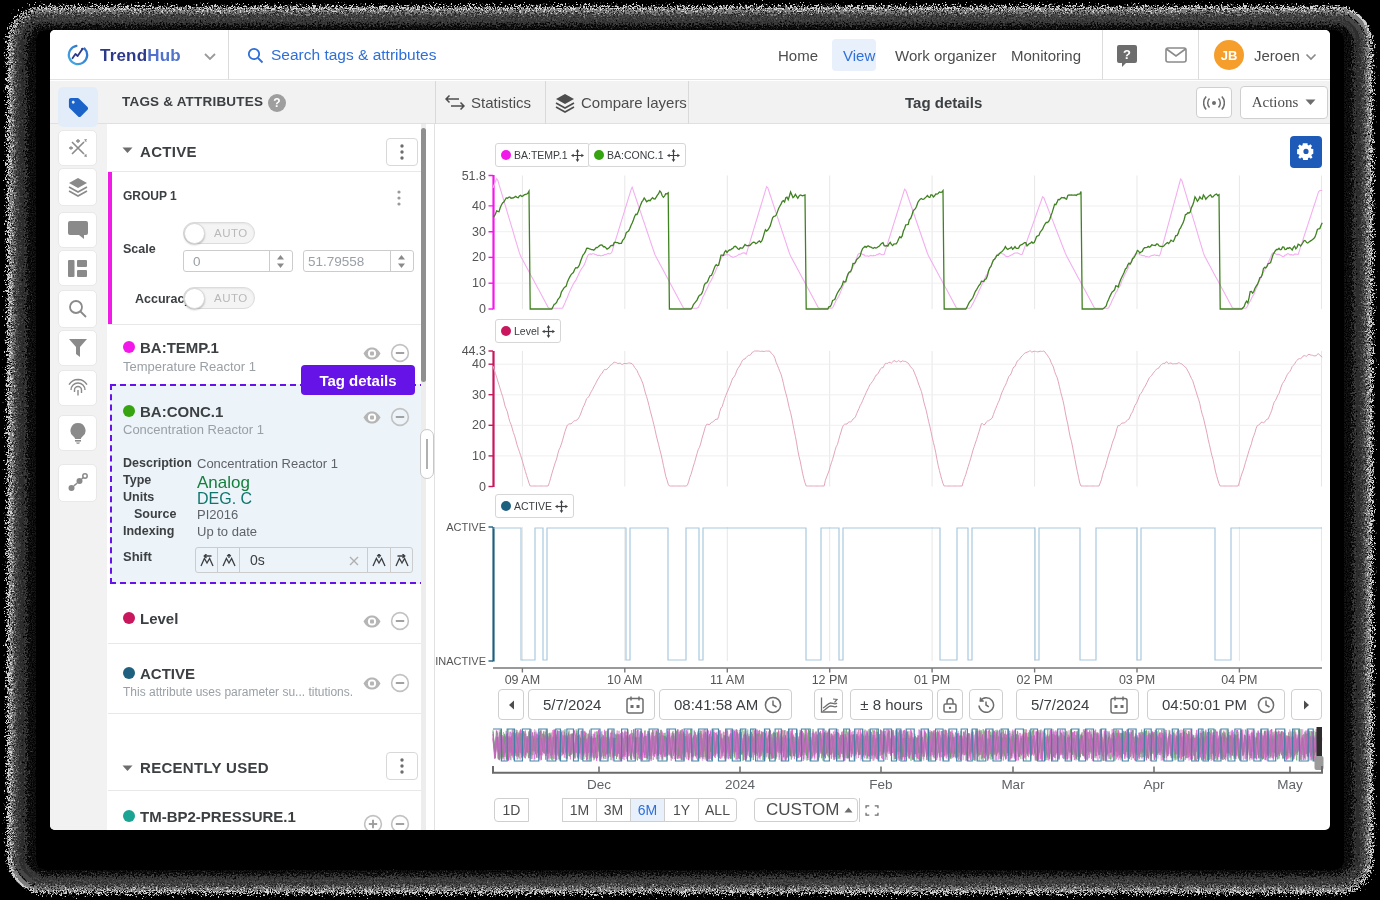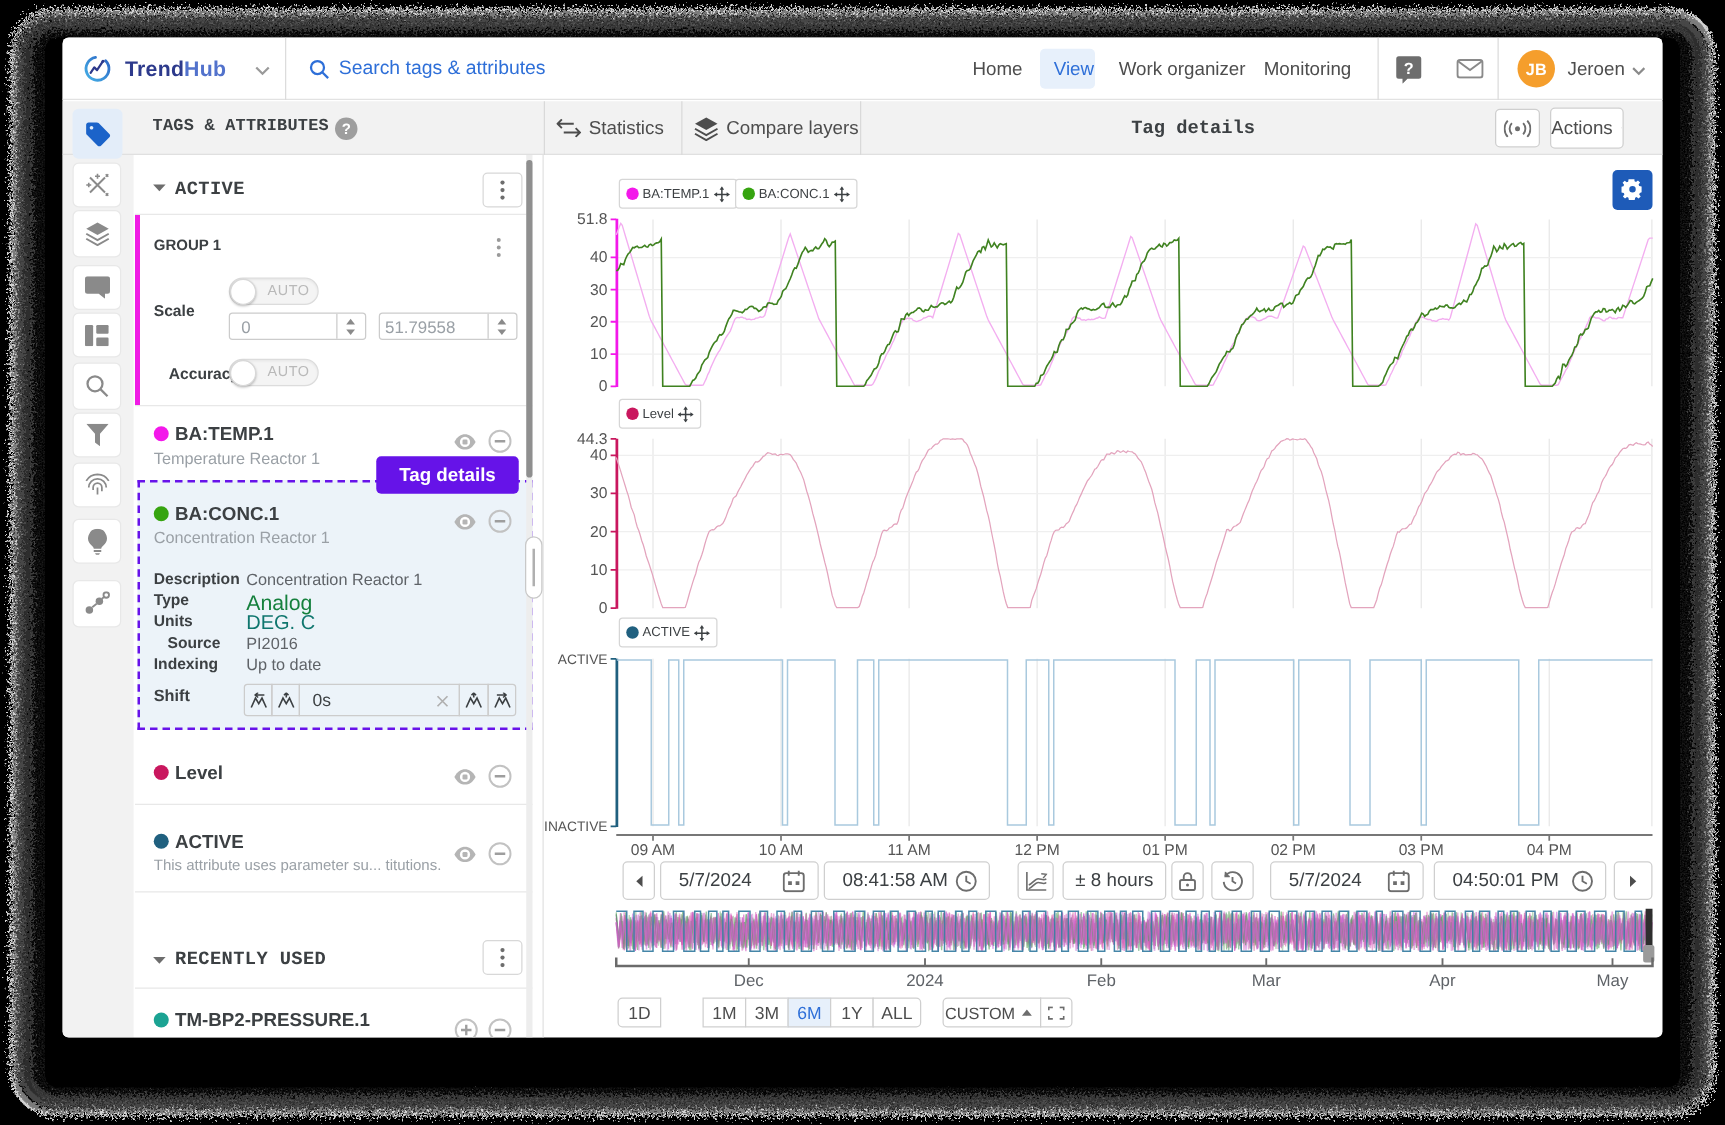--- a/index.html
+++ b/index.html
@@ -5,21 +5,21 @@
 *{box-sizing:border-box;}
 #page{position:relative;width:1380px;height:900px;background:#000;overflow:hidden;
   font-family:"Liberation Sans",sans-serif;}
 #win{position:absolute;left:50px;top:30px;width:1280px;height:800px;background:#fff;
   border-radius:5px;overflow:hidden;}
 .abs{position:absolute;}
 .hdr{position:absolute;left:0;top:0;width:1280px;height:50px;background:#fff;border-bottom:1px solid #e2e2e2;}
 .vsep{position:absolute;width:1px;background:#dcdcdc;}
 .toolbar{position:absolute;left:0;top:51px;width:1280px;height:43px;background:#f2f2f2;border-bottom:1px solid #e0e0e0;}
 .t15{font-size:15px;color:#4d4d4d;}
-.bold{font-weight:bold;font-family:Liberation Mono, monospace;}
+.bold{font-weight:bold;}
 .rail{position:absolute;left:0;top:94px;width:57px;height:706px;background:#f2f2f2;}
 .railbox{position:absolute;left:8px;width:39px;height:36px;background:#fff;border:1px solid #e8e8e8;border-radius:5px;display:flex;align-items:center;justify-content:center;}
 .panel{position:absolute;left:57px;top:94px;width:328px;height:706px;background:#fff;}
 .row-title{font-size:15px;font-weight:bold;color:#3c4043;}
 .row-sub{font-size:13px;color:#9aa0a6;}
 .dot{position:absolute;width:12px;height:12px;border-radius:50%;}
 .divider{position:absolute;left:0;width:318px;height:1px;background:#e8e8e8;}
 .menubtn{position:absolute;width:32px;height:28px;border:1px solid #d8d8d8;border-radius:4px;background:#fff;display:flex;align-items:center;justify-content:center;}
 .icbtn{border:1px solid #cfcfcf;border-radius:4px;background:#fff;position:absolute;display:flex;align-items:center;justify-content:center;}
 .ctrl{position:absolute;height:31px;border:1px solid #cfcfcf;border-radius:4px;background:#fff;display:flex;align-items:center;font-size:15px;color:#3c4043;}
@@ -124,21 +124,21 @@
   <div class="vsep" style="left:638px;top:0;height:43px;background:#d9d9d9;"></div>
   <div class="abs t15 bold" style="left:855px;top:13px;color:#3c4043;">Tag details</div>
 
   <div class="icbtn" style="left:1146px;top:6px;width:36px;height:31px;">
     <svg width="22" height="14" viewBox="0 0 22 14">
       <circle cx="11" cy="7" r="2" fill="#6d6d6d"></circle>
       <path d="M6.5 2.5 a6.5 6.5 0 0 0 0 9 M15.5 2.5 a6.5 6.5 0 0 1 0 9" fill="none" stroke="#6d6d6d" stroke-width="1.5"></path>
       <path d="M3.2 0.5 a9.5 9.5 0 0 0 0 13 M18.8 0.5 a9.5 9.5 0 0 1 0 13" fill="none" stroke="#6d6d6d" stroke-width="1.5"></path>
     </svg>
   </div>
-  <div class="icbtn" style="left:1190px;top:5px;width:59px;height:33px;">
+  <div class="icbtn" style="left:1190px;top:5px;width:88px;height:33px;font-family:Liberation Serif, serif;">
     <span class="t15">Actions</span>
     <svg style="margin-left:7px" width="11" height="7" viewBox="0 0 11 7">
             <path d="M0.5 0.5 L5.5 6 L10.5 0.5" fill="#6d6d6d"></path>
           </svg>
   </div>
 </div>
 
 <div class="rail"></div>
 
 <div class="abs" style="left:8px;top:57px;width:40px;height:40px;background:#e3edf9;border-radius:5px;display:flex;align-items:center;justify-content:center;">
@@ -636,21 +636,21 @@
 </g>
 </svg>
 
 <div class="rbtn" style="left:444px;top:768px;width:35px;border-radius:4px 0 0 4px;">1D</div>
 <div class="rbtn" style="left:478px;top:813px;width:35px;margin-left:21px;">1W</div>
 <div class="rbtn" style="left:512px;top:768px;width:35px;">1M</div>
 <div class="rbtn" style="left:546px;top:768px;width:35px;">3M</div>
 <div class="rbtn" style="left:580px;top:768px;width:35px;background:#e7f0fb;color:#2e6fd8;">6M</div>
 <div class="rbtn" style="left:614px;top:768px;width:35px;">1Y</div>
 <div class="rbtn" style="left:648px;top:768px;width:39px;border-radius:0 4px 4px 0;">ALL</div>
-<div class="rbtn" style="left:704px;top:768px;width:104px;border-radius:4px;justify-content:flex-start;padding-left:1px;font-size:13px;align-items:center;">CUSTOM
+<div class="rbtn" style="left:704px;top:768px;width:104px;border-radius:4px;justify-content:flex-start;padding-left:11px;font-size:17px;align-items:center;">CUSTOM
   <svg style="margin-left:5px;flex-shrink:0" width="9" height="6" viewBox="0 0 9 6">
           <path d="M0.5 5.5 L4.5 0.5 L8.5 5.5z" fill="#6d6d6d"></path>
         </svg>
   <div style="width:1px;height:24px;background:#cfcfcf;margin-left:6px;flex-shrink:0"></div>
   <svg style="margin-left:5px;flex-shrink:0" width="14" height="11" viewBox="0 0 15 12" fill="none" stroke="#6d6d6d" stroke-width="1.4">
           <path d="M1 3.5 V1 H4.5 M10.5 1 H14 V3.5 M14 8.5 V11 H10.5 M4.5 11 H1 V8.5"></path>
         </svg>
 </div>
 
 </div>

